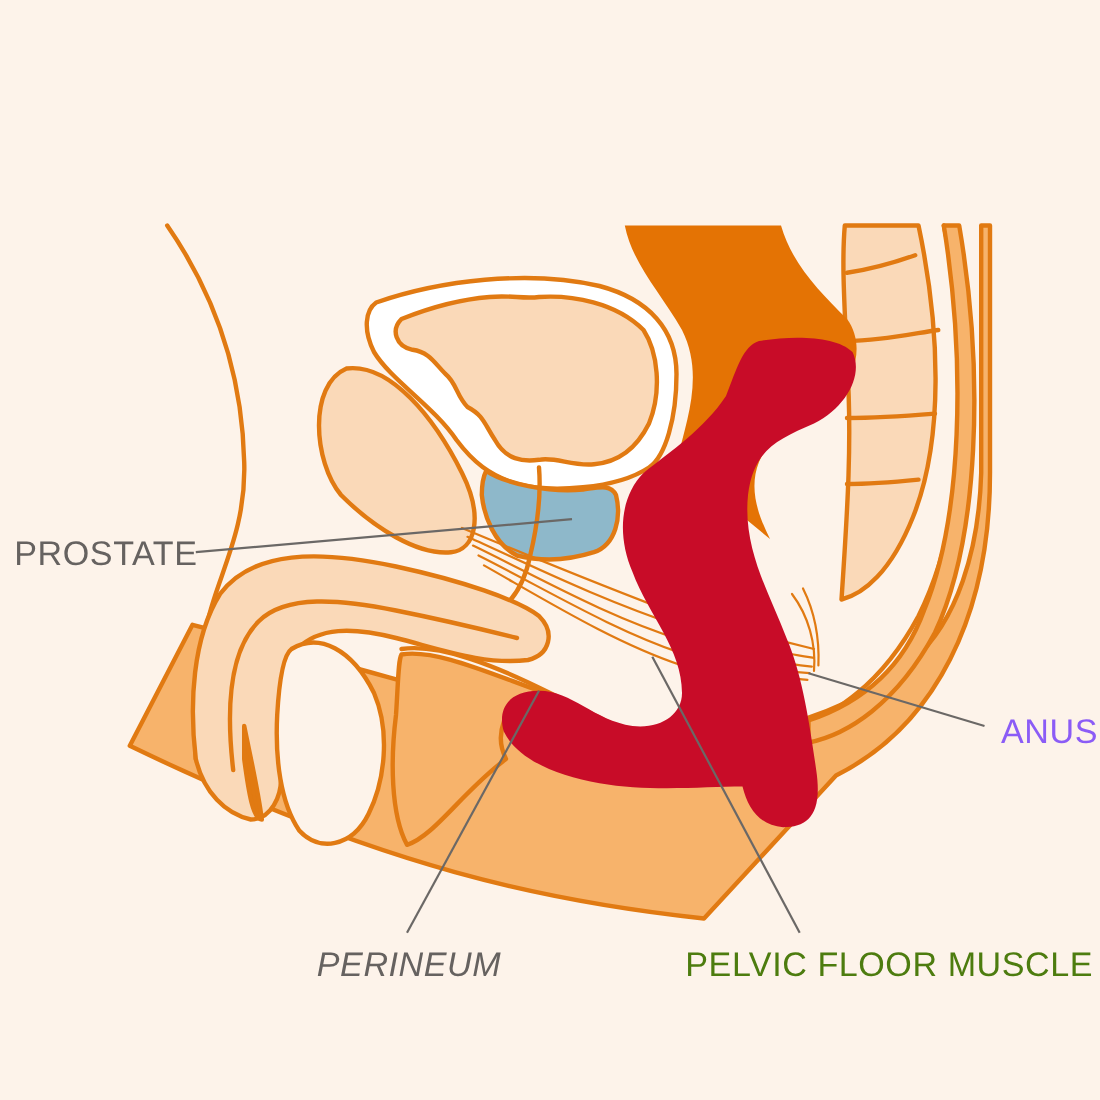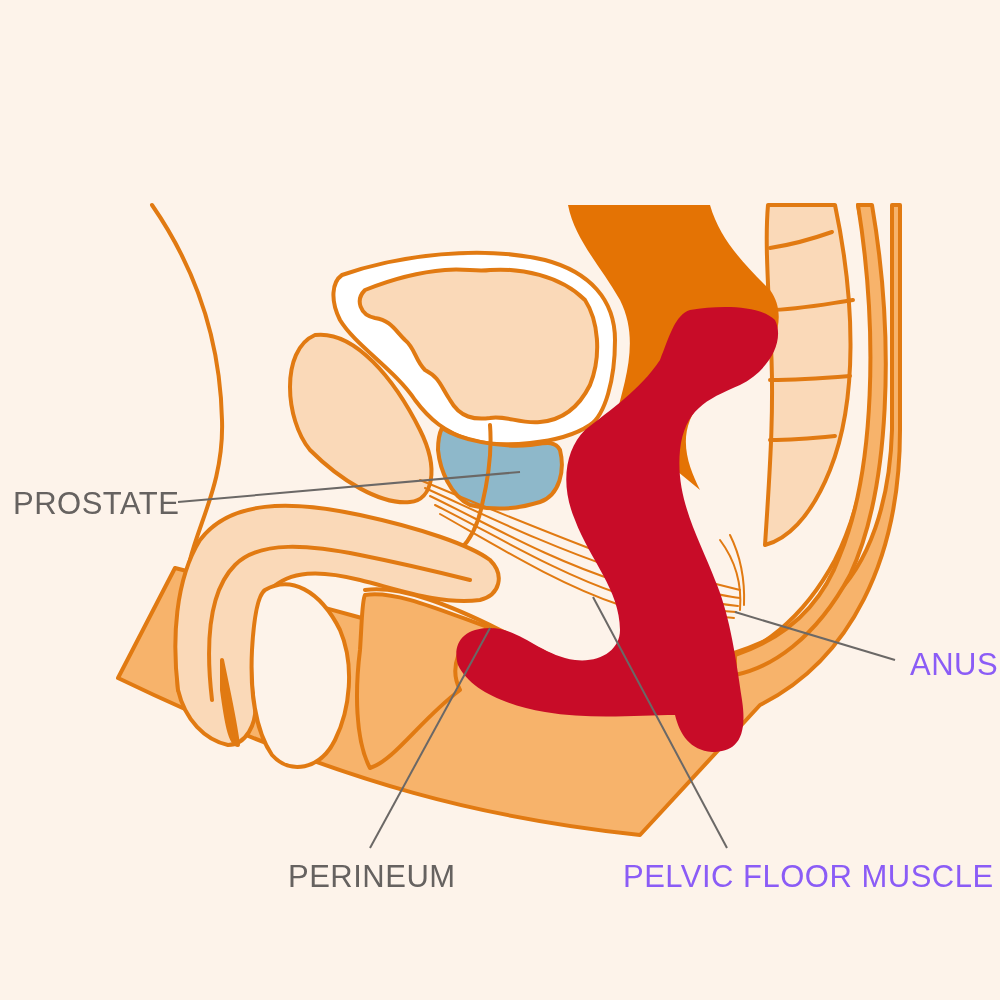--- a/index.html
+++ b/index.html
@@ -79,15 +79,15 @@
     <g stroke="#6b6866" stroke-width="2" fill="none">
       <line x1="178" y1="502" x2="520" y2="472"></line>
       <line x1="735" y1="612" x2="895" y2="660"></line>
       <line x1="490" y1="628" x2="370" y2="848"></line>
       <line x1="593" y1="597" x2="727" y2="848"></line>
     </g>
   </svg>
 
   <div class="label" style="left:13px; top:488px; color:#666260;">PROSTATE</div>
   <div class="label" style="left:910px; top:649px; color:#8b5cf6;">ANUS</div>
-  <div class="label" style="left:288px; top:861px; color:#666260;">PERINEUM</div>
-  <div class="label" style="left:623px; top:861px; color:#8b5cf6;">PELVIC FLOOR MUSCLE</div>
+  <div class="label" style="left:288px; top:861px; color:#666260;font-style:italic;">PERINEUM</div>
+  <div class="label" style="left:623px; top:861px; color:#4d7c0f;">PELVIC FLOOR MUSCLE</div>
 </div>
 
 </body></html>

